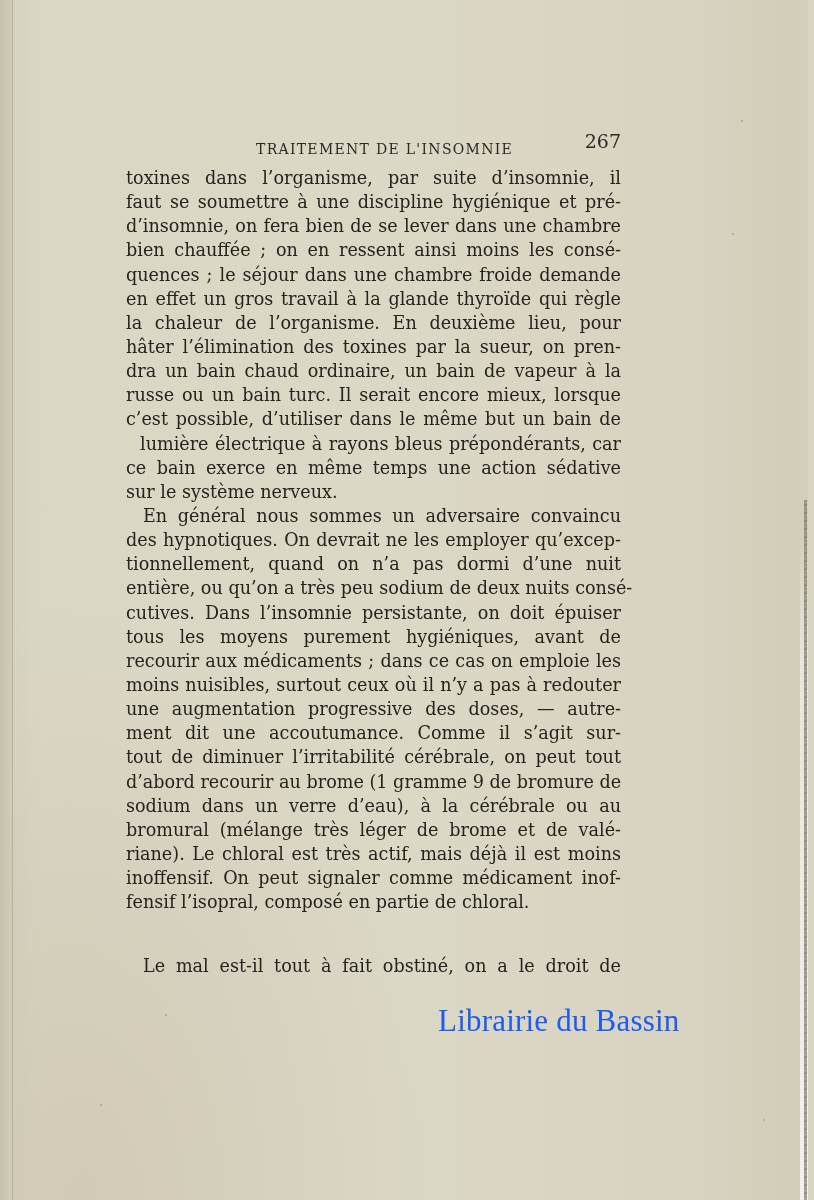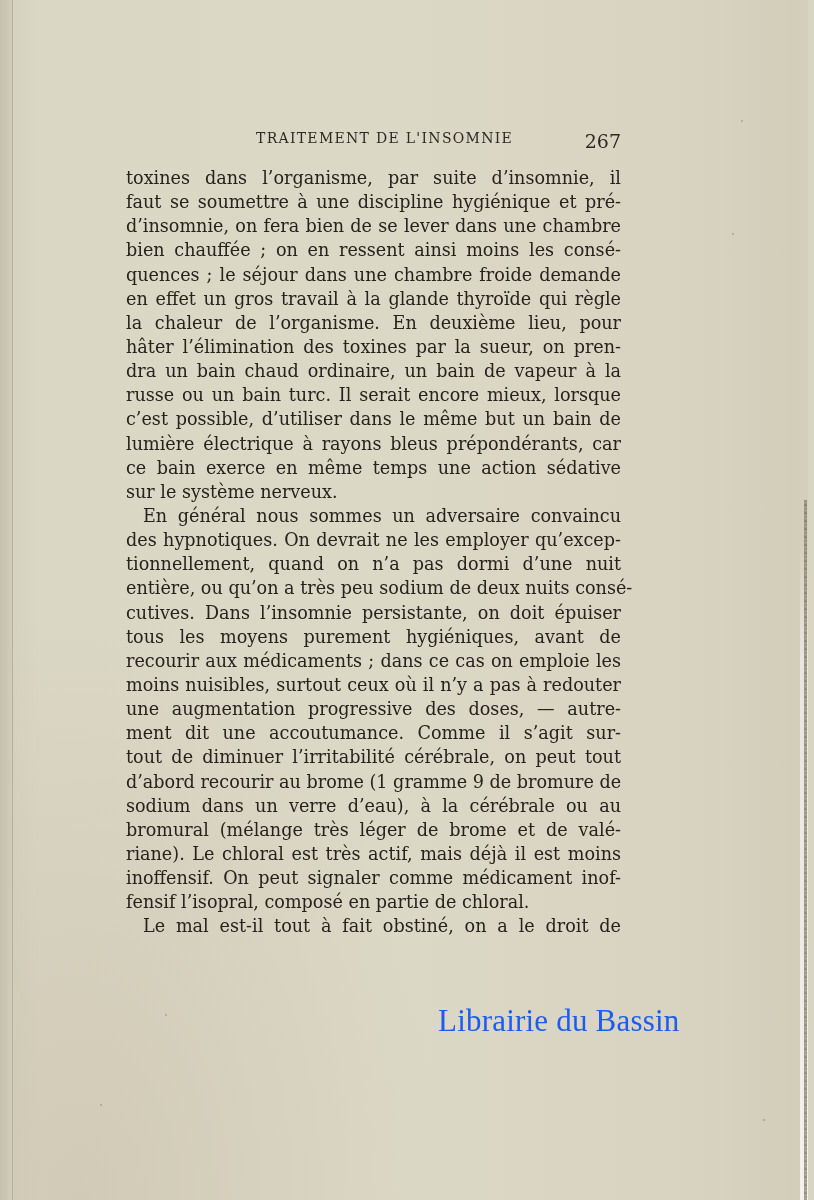--- a/index.html
+++ b/index.html
@@ -54,21 +54,21 @@
       left: 126px;
       top: 130px;
       width: 495px;
       height: 24px;
       font-family: "DejaVu Serif", serif;
       color: #2c2824;
     }
     .running-title {
       position: absolute;
       left: 130px;
-      top: 0;
+      top: 11px;
       font-size: 14px;
       letter-spacing: 1.3px;
       font-variant: small-caps;
       text-transform: uppercase;
     }
     .page-number {
       position: absolute;
       right: 0;
       top: 0;
       font-size: 19px;
@@ -140,21 +140,21 @@
       <span class="line" style="display: block; width: auto;">faut se soumettre à une discipline hygiénique et pré-</span>
       <span class="line" style="display: block; width: auto;">d’insomnie, on fera bien de se lever dans une chambre</span>
       <span class="line" style="display: block; width: auto;">bien chauffée ; on en ressent ainsi moins les consé-</span>
       <span class="line" style="display: block; width: auto;">quences ; le séjour dans une chambre froide demande</span>
       <span class="line" style="display: block; width: auto;">en effet un gros travail à la glande thyroïde qui règle</span>
       <span class="line" style="display: block; width: auto;">la chaleur de l’organisme. En deuxième lieu, pour</span>
       <span class="line" style="display: block; width: auto;">hâter l’élimination des toxines par la sueur, on pren-</span>
       <span class="line" style="display: block; width: auto;">dra un bain chaud ordinaire, un bain de vapeur à la</span>
       <span class="line" style="display: block; width: auto;">russe ou un bain turc. Il serait encore mieux, lorsque</span>
       <span class="line" style="display: block; width: auto;">c’est possible, d’utiliser dans le même but un bain de</span>
-      <span class="line" style="display: block; width: auto;">lumière électrique à rayons bleus prépondérants, car</span>
+      <span class="line" style="display: block; width: auto; margin-left: 14px;">lumière électrique à rayons bleus prépondérants, car</span>
       <span class="line" style="display: block; width: auto;">ce bain exerce en même temps une action sédative</span>
       <span class="line last" style="display: block; width: auto;">sur le système nerveux.</span>
     </div>
     <div class="paragraph">
       <span class="line indent" style="display: block; width: auto;">En général nous sommes un adversaire convaincu</span>
       <span class="line" style="display: block; width: auto;">des hypnotiques. On devrait ne les employer qu’excep-</span>
       <span class="line" style="display: block; width: auto;">tionnellement, quand on n’a pas dormi d’une nuit</span>
       <span class="line" style="display: block; width: auto;">entière, ou qu’on a très peu sodium de deux nuits consé-</span>
       <span class="line" style="display: block; width: auto;">cutives. Dans l’insomnie persistante, on doit épuiser</span>
       <span class="line" style="display: block; width: auto;">tous les moyens purement hygiéniques, avant de</span>
@@ -164,18 +164,18 @@
       <span class="line" style="display: block; width: auto;">ment dit une accoutumance. Comme il s’agit sur-</span>
       <span class="line" style="display: block; width: auto;">tout de diminuer l’irritabilité cérébrale, on peut tout</span>
       <span class="line" style="display: block; width: auto;">d’abord recourir au brome (1 gramme 9 de bromure de</span>
       <span class="line" style="display: block; width: auto;">sodium dans un verre d’eau), à la cérébrale ou au</span>
       <span class="line" style="display: block; width: auto;">bromural (mélange très léger de brome et de valé-</span>
       <span class="line" style="display: block; width: auto;">riane). Le chloral est très actif, mais déjà il est moins</span>
       <span class="line" style="display: block; width: auto;">inoffensif. On peut signaler comme médicament inof-</span>
       <span class="line last" style="display: block; width: auto;">fensif l’isopral, composé en partie de chloral.</span>
     </div>
     <div class="paragraph">
-      <span class="line indent" style="display: block; width: auto;">Le mal est-il tout à fait obstiné, on a le droit de</span>
+      <span class="line indent" style="display: block; width: auto; margin-top: 40px;">Le mal est-il tout à fait obstiné, on a le droit de</span>
     </div>
   </div>
 
   <div class="watermark">Librairie du Bassin</div>
 </div>
 
 </body></html>

